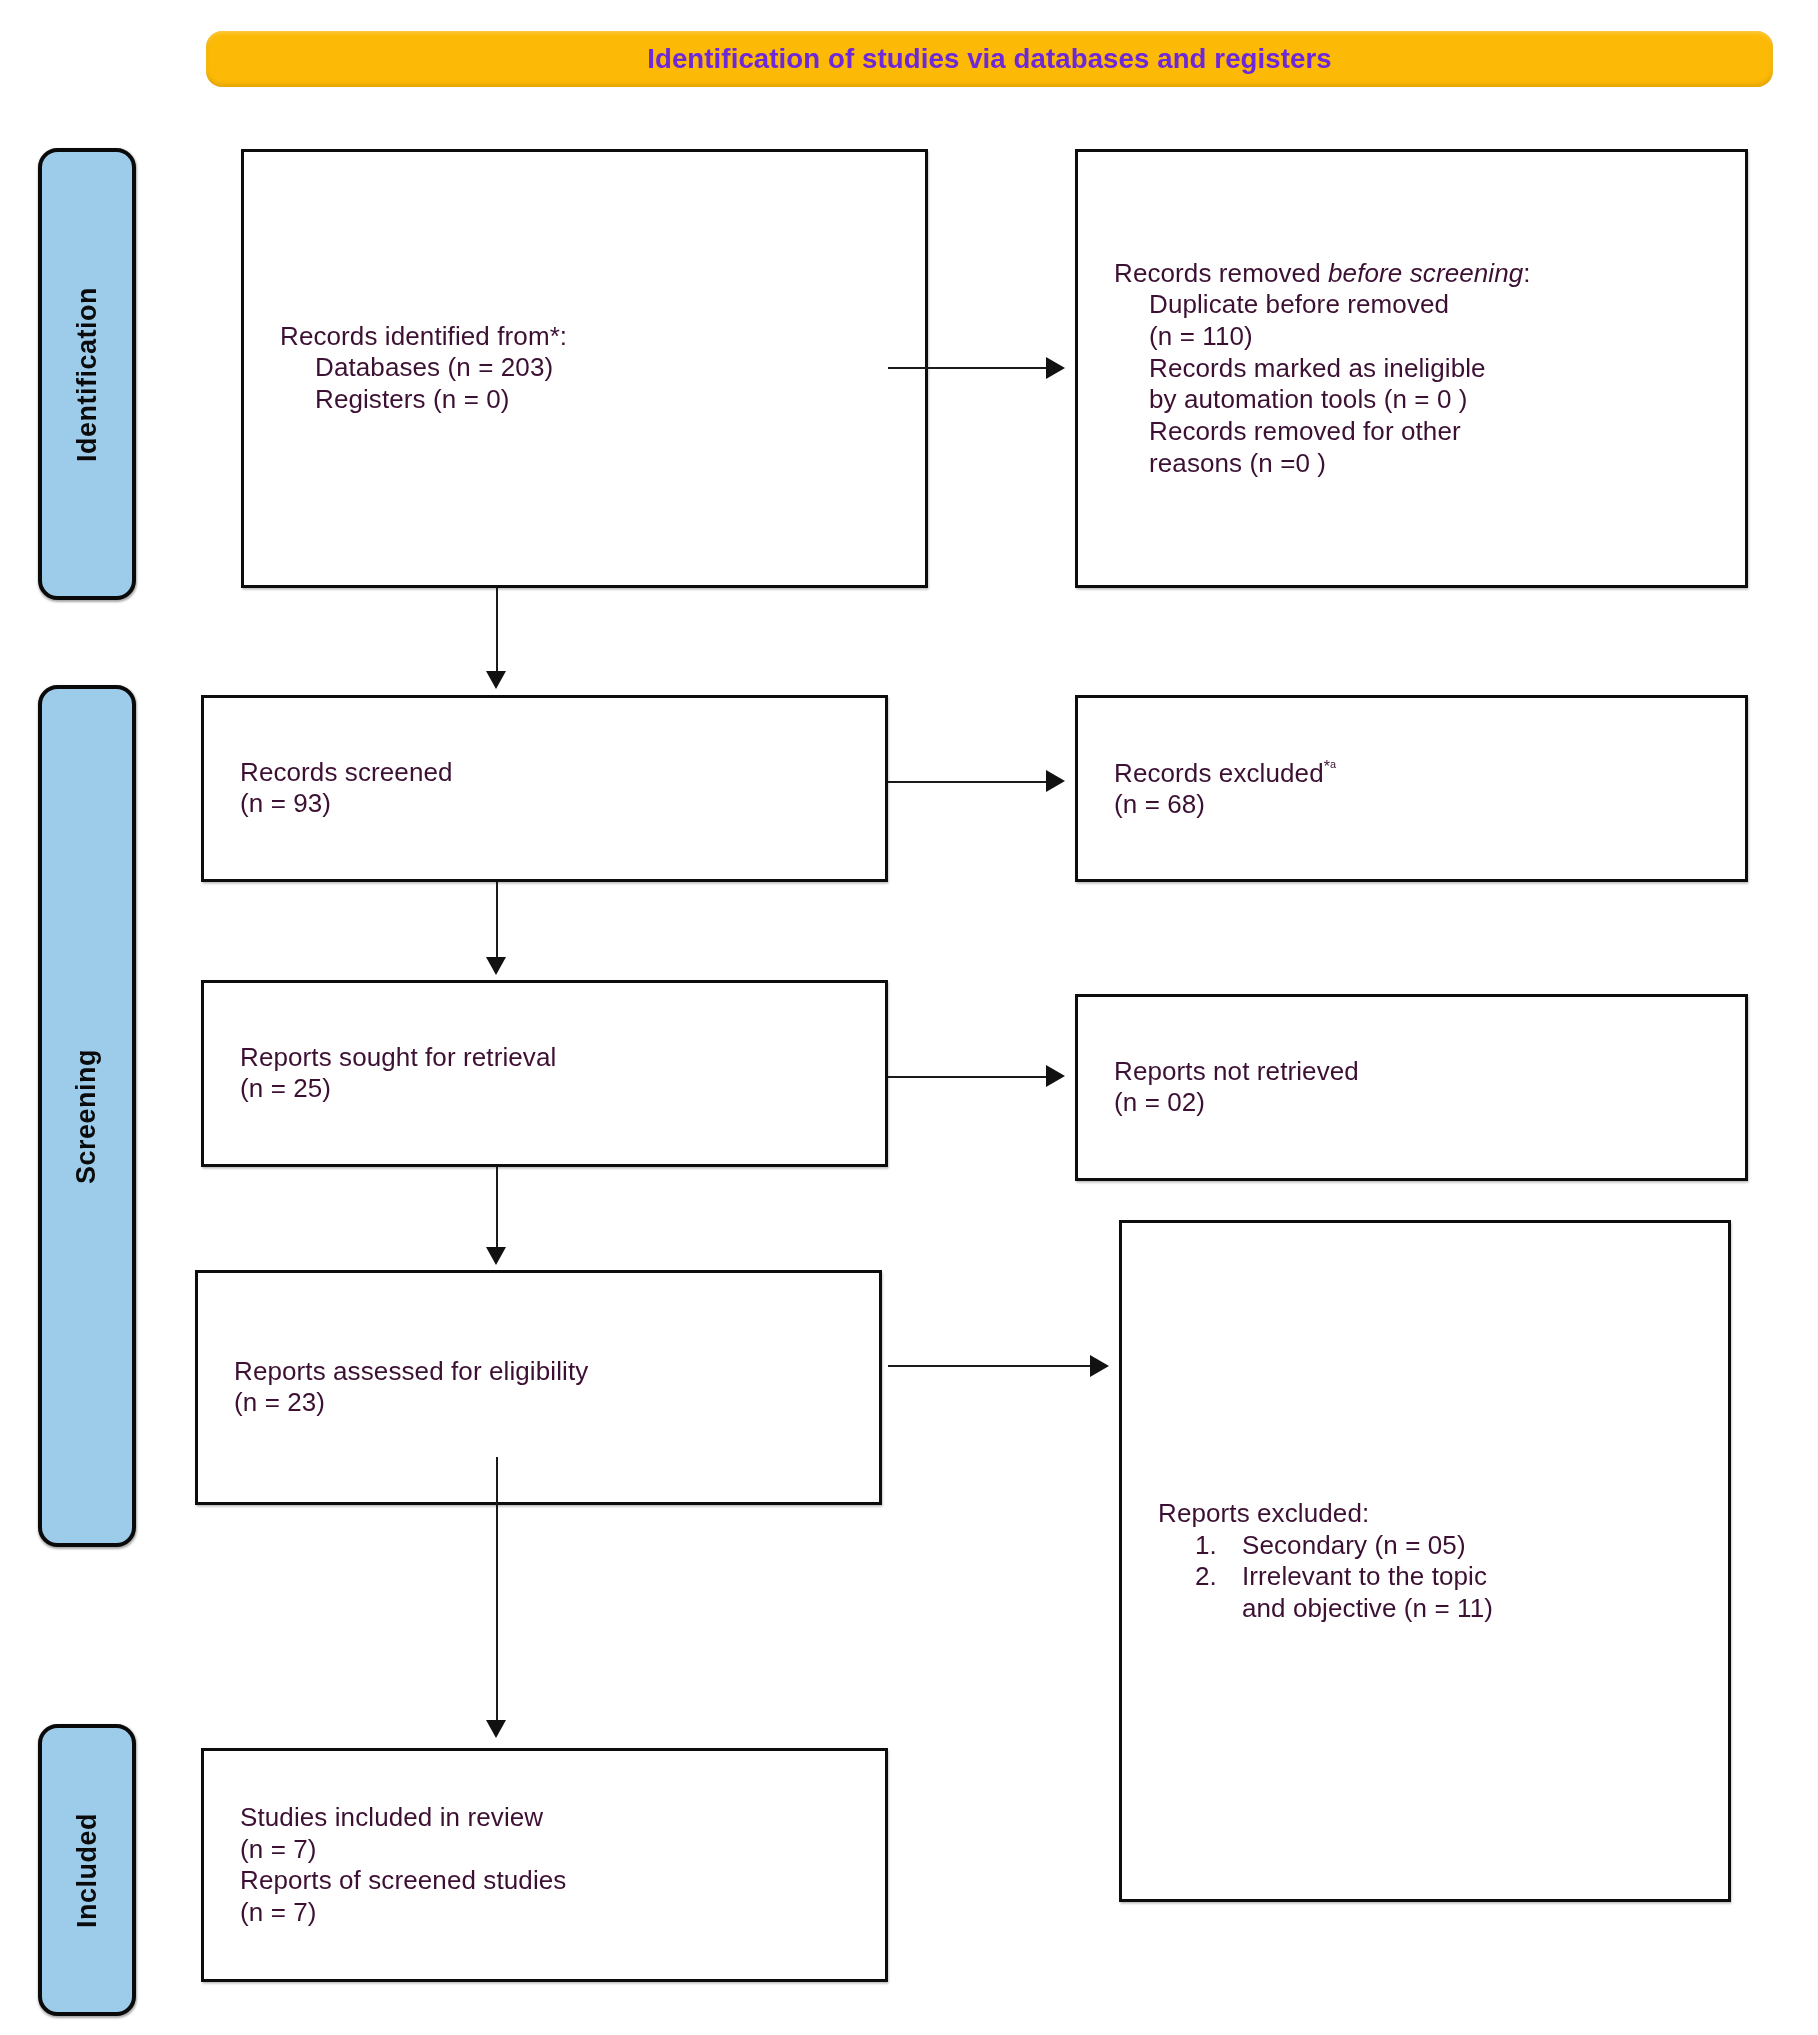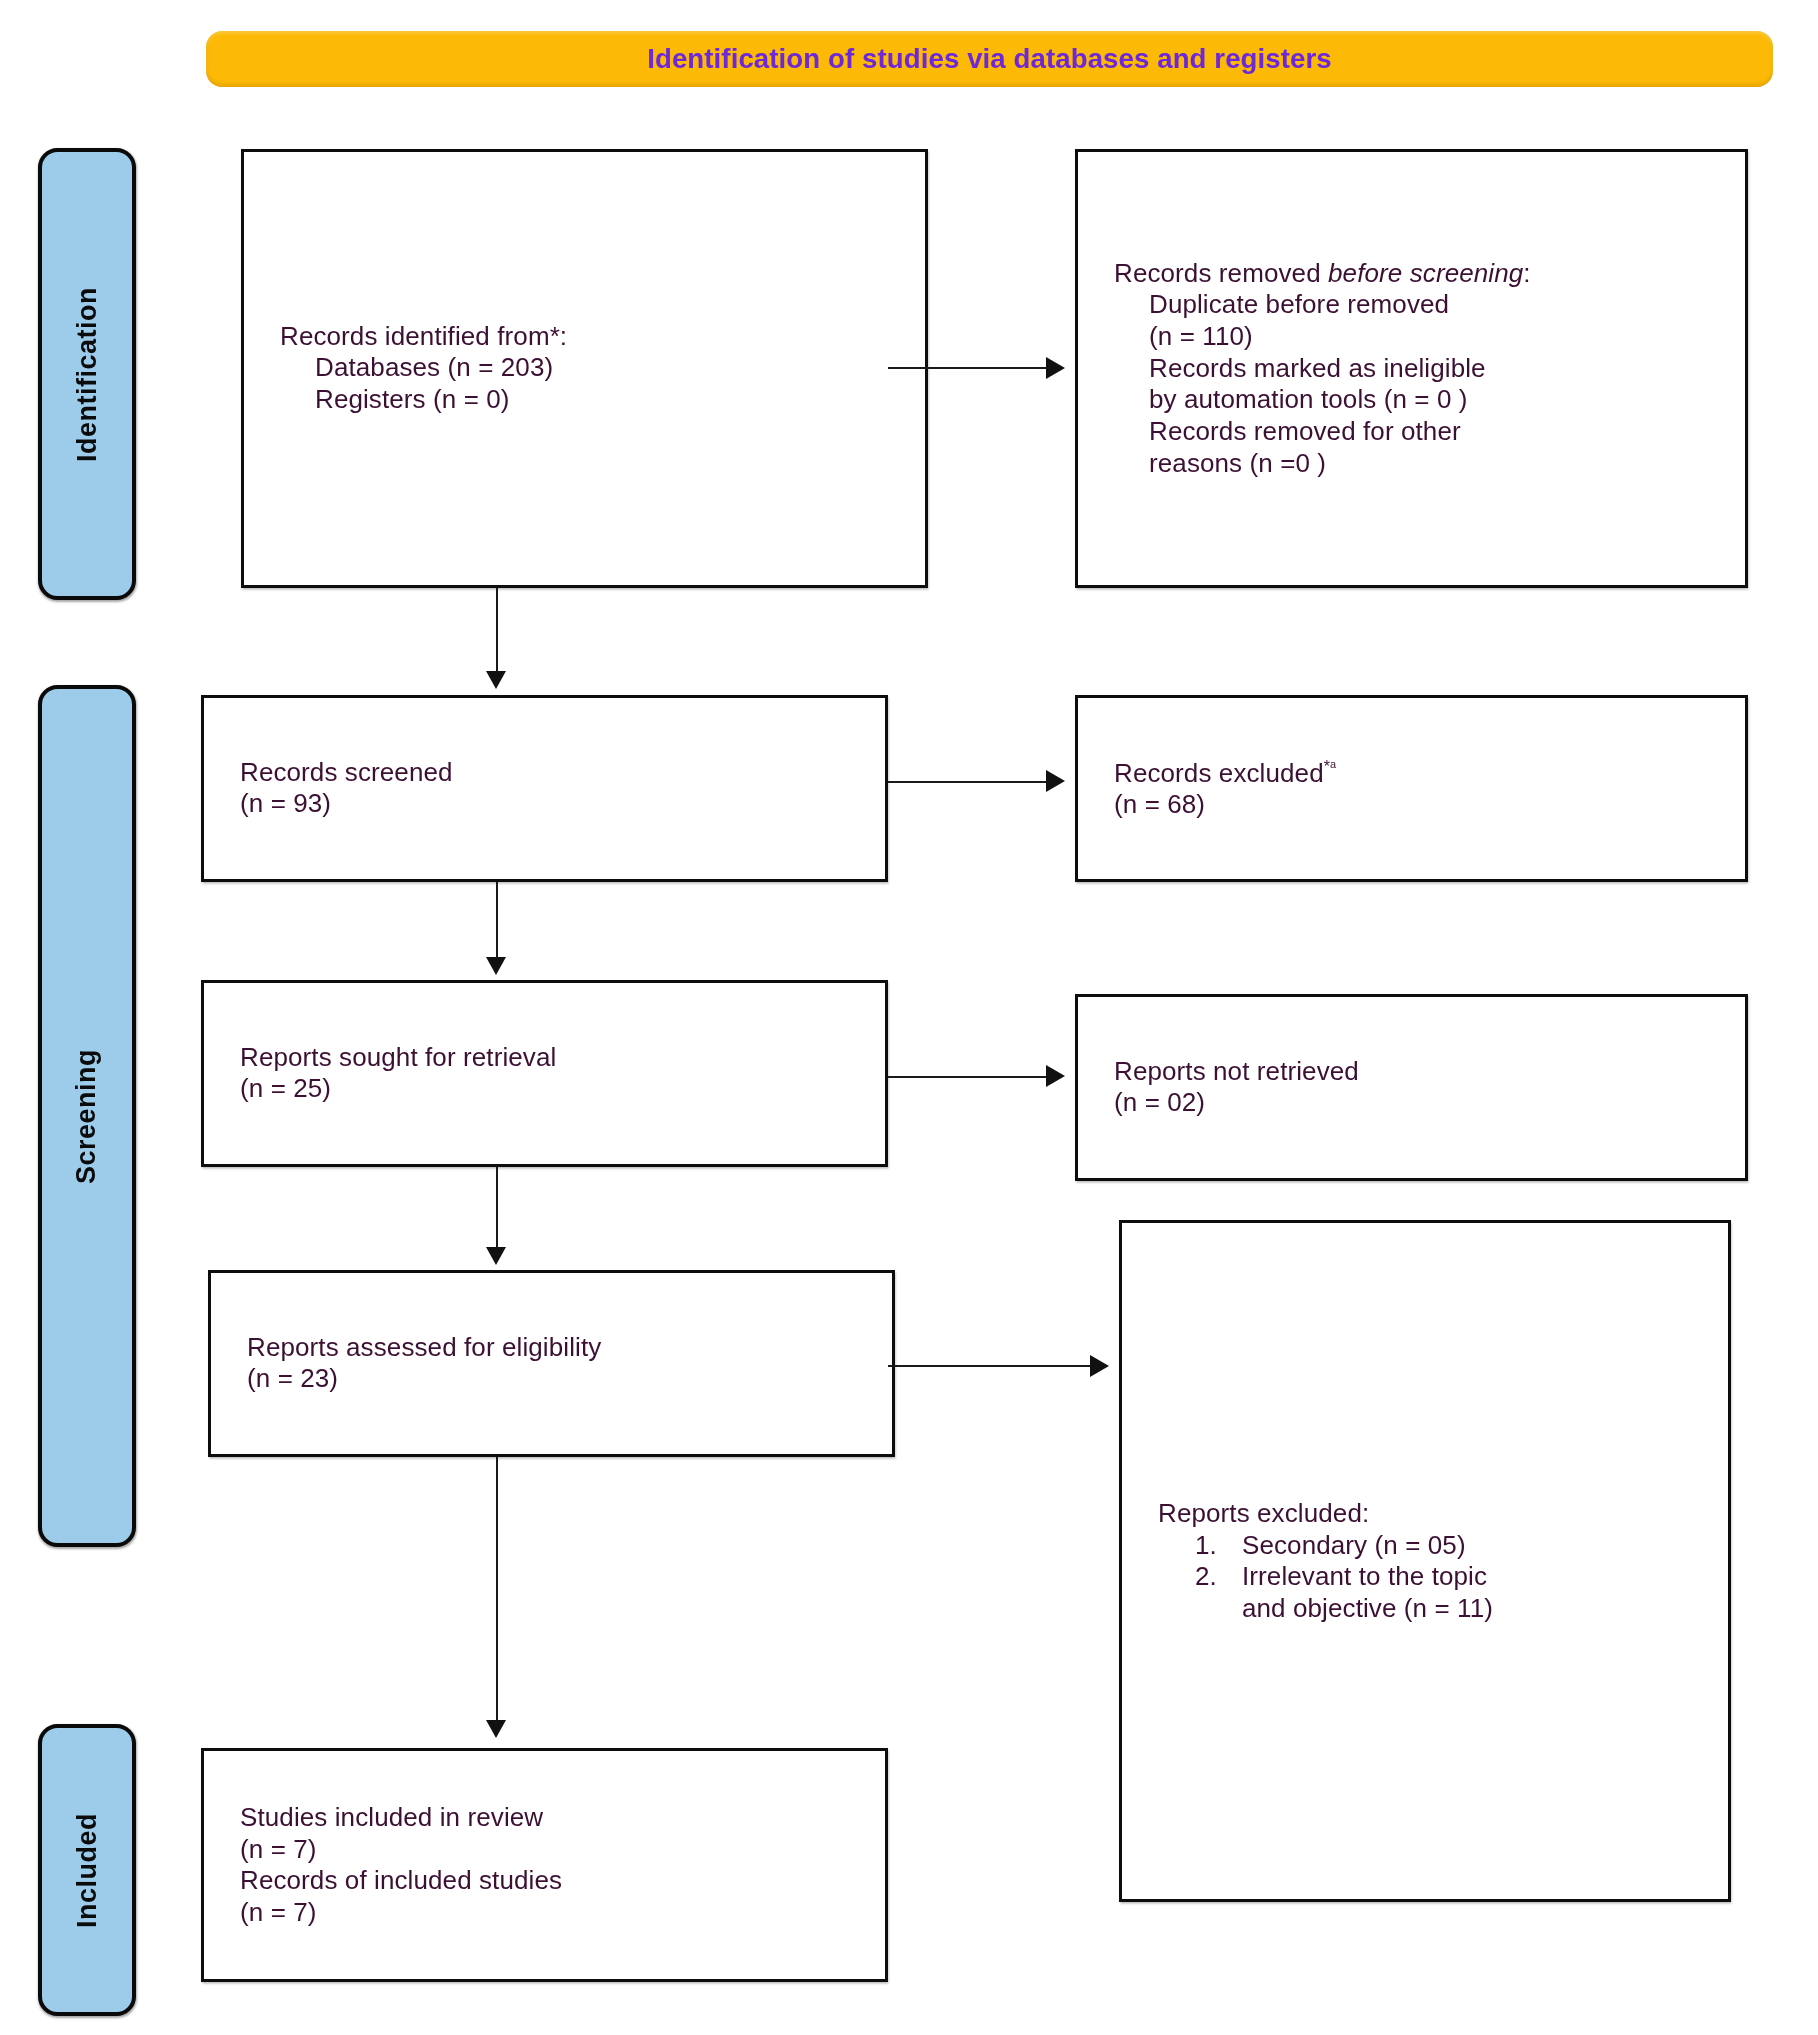--- a/index.html
+++ b/index.html
@@ -87,21 +87,21 @@
   .numlist .num{ width:47px; flex:none; }
   .numlist .txt{ flex:1; }
 
   
   #box-identified   { left:201px;  top:149px;  width:687px; height:439px;margin-left:40px; }
   #box-removed      { left:1075px; top:149px;  width:673px; height:439px; }
   #box-screened     { left:201px;  top:695px; width:687px; height:187px; }
   #box-excluded     { left:1075px; top:695px; width:673px; height:187px; }
   #box-sought       { left:201px;  top:980px; width:687px; height:187px; }
   #box-notretrieved { left:1075px; top:994px; width:673px; height:187px; }
-  #box-assessed     { left:208px;  top:1270px; width:687px; height:187px; }
+  #box-assessed     { left:195px;  top:1270px; width:687px; height:235px; }
   #box-repexcluded  { left:1119px; top:1220px; width:612px; height:682px; }
   #box-included     { left:201px;  top:1748px; width:687px; height:234px; }
 
   
   .conn{ position:absolute; background:#1a1a1a; }
   .v-line{ width:2.3px; }
   .h-line{ height:2.3px; }
   .arrow-down{
     position:absolute;
     width:0;height:0;
@@ -208,21 +208,21 @@
           <span class="txt">and objective (n = 11)</span>
         </li>
       </ul>
     </div>
   </div>
 
   <div class="box" id="box-included">
     <div class="box-body mid">
       <span>Studies included in review</span><br>
       <span>(n = 7)</span><br>
-      <span>Records of included studies</span><br>
+      <span>Reports of screened studies</span><br>
       <span>(n = 7)</span>
     </div>
   </div>
 
   <div class="conn h-line" style="left:888px; top:367px; width:159px;"></div>
   <div class="arrow-right" style="left:1046px; top:357px;"></div>
 
   <div class="conn v-line" style="left:496px; top:588px; height:84px;"></div>
   <div class="arrow-down" style="left:486px; top:671px;"></div>
 

